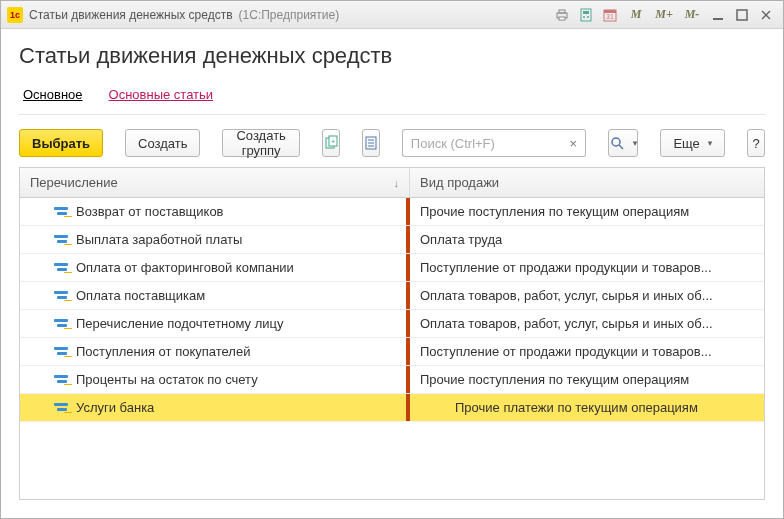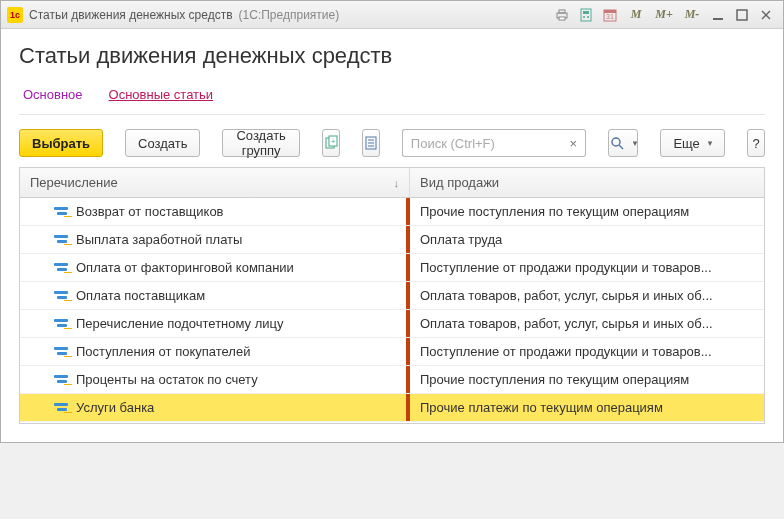--- a/index.html
+++ b/index.html
@@ -1,37 +1,37 @@
 <!DOCTYPE html>
 <html><head>
 <meta charset="utf-8">
 <style>
   * { box-sizing: border-box; }
   html, body { margin: 0; padding: 0; font-family: Arial, sans-serif; font-size: 13px; color: #333; background: #f0f0f0; }
-  .window { width: 784px; height: 443px; background: #fff; border: 1px solid #b0b0b0; display: flex; flex-direction: column; position: relative; }
+  .window { width: 784px; height: 519px; background: #fff; border: 1px solid #b0b0b0; display: flex; flex-direction: column; position: relative; }
 
   
   .title-bar { height: 28px; background: linear-gradient(#f5f5f5,#e7e7e7); border-bottom: 1px solid #cfcfcf; display: flex; align-items: center; padding: 0 6px; gap: 6px; font-size: 12px; color: #555; }
   .title-bar .logo { width: 16px; height: 16px; background: #ffd400; border-radius: 2px; display:flex; align-items:center; justify-content:center; font-size:9px; font-weight:bold; color:#b00; }
   .title-bar .title-text { flex: 0 0 auto; }
   .title-bar .title-sub { color: #888; }
   .title-bar .spacer { flex: 1 1 auto; }
   .title-ctl { display:flex; align-items:center; gap:2px; }
   .title-btn { width:22px; height:20px; border:1px solid transparent; display:flex; align-items:center; justify-content:center; cursor:pointer; font-size:12px; color:#666; border-radius:2px; }
   .title-btn.m { font-family: "Times New Roman", serif; font-style:italic; font-weight:bold; color:#7a7a55; width:26px; }
   .title-btn svg { display:block; }
 
   
   .content { padding: 14px 18px 18px 18px; display:flex; flex-direction:column; flex:1 1 auto; overflow:hidden; }
   .page-title { font-size: 22px; font-weight: 400; color:#333; margin: 0 0 12px 0; }
 
   
   .tabs { display:flex; gap:18px; border-bottom: 1px solid #e5e5e5; margin-bottom: 14px; }
   .tab { padding: 6px 4px 10px 4px; font-size:13px; cursor:pointer; color:#1a73c7; }
-  .tab.active { color:#a21caf; border-bottom: 2px solid transparent; }
+  .tab.active { color:#000000; border-bottom: 2px solid transparent; text-decoration: underline; }
   .tab.link { text-decoration: underline; color:#be185d;text-align:center; }
 
   
   .toolbar { display:flex; align-items:center; gap:22px; margin-bottom: 10px; }
   .btn { height:28px; padding: 0 12px; border:1px solid #b8b8b8; background:linear-gradient(#fff,#f2f2f2); border-radius:3px; cursor:pointer; font-size:13px; display:flex; align-items:center; gap:6px; color:#333; }
   .btn.primary { background: linear-gradient(#ffe65f,#ffd400); border-color:#d6ab00; font-weight:bold; color:#222; }
   .btn.icon-only { padding: 0; width:30px; justify-content:center; }
   .btn .chev { font-size:9px; color:#666; margin-left:2px; }
   .search-box { display:flex; align-items:center; }
   .search-box input { height:28px; width:160px; border:1px solid #b8b8b8; border-right:none; border-radius:3px 0 0 3px; padding: 0 8px; font-size:13px; outline:none; color:#333; }
@@ -40,21 +40,21 @@
 
   
   .table-wrap { border:1px solid #cfcfcf; flex:1 1 auto; overflow:hidden; display:flex; flex-direction:column; background:#fff; }
   .thead { display:flex; background:linear-gradient(#fafafa,#eee); border-bottom:1px solid #cfcfcf; }
   .th { padding:7px 10px; font-size:13px; color:#555; display:flex; align-items:center; gap:6px; }
   .th.col1 { flex: 0 0 390px; border-right:1px solid #dcdcdc; justify-content:space-between; }
   .th.col2 { flex: 1 1 auto; }
   .sort-ind { font-size:11px; color:#888; }
   .tbody { flex:1 1 auto; overflow:auto; }
   .tr { display:flex; border-bottom:1px solid #eee; height:28px; align-items:stretch; cursor:default; }
-  .tr.selected { background:#ffe65f; }
+  .tr.selected { background:#ffe65f;gap:35px; }
   .td { padding: 0 10px; display:flex; align-items:center; font-size:13px; color:#333; white-space:nowrap; overflow:hidden; text-overflow:ellipsis; }
   .td.col1 { flex:0 0 390px; border-right:4px solid #c2410c; gap:8px; padding-left:34px; }
   .td.col2 { flex:1 1 auto; }
   .row-icon { width:14px; height:10px; position:relative; flex:0 0 14px; }
   .row-icon::before { content:""; position:absolute; left:0; top:0; width:14px; height:3px; background:#3a8fd6; border-radius:1px; }
   .row-icon::after { content:""; position:absolute; left:3px; top:5px; width:10px; height:3px; background:#3a8fd6; border-radius:1px; box-shadow: 6px 3px 0 -1px #f2b200; }
 
   
   .svg16 { width:16px; height:16px; }
 </style>

